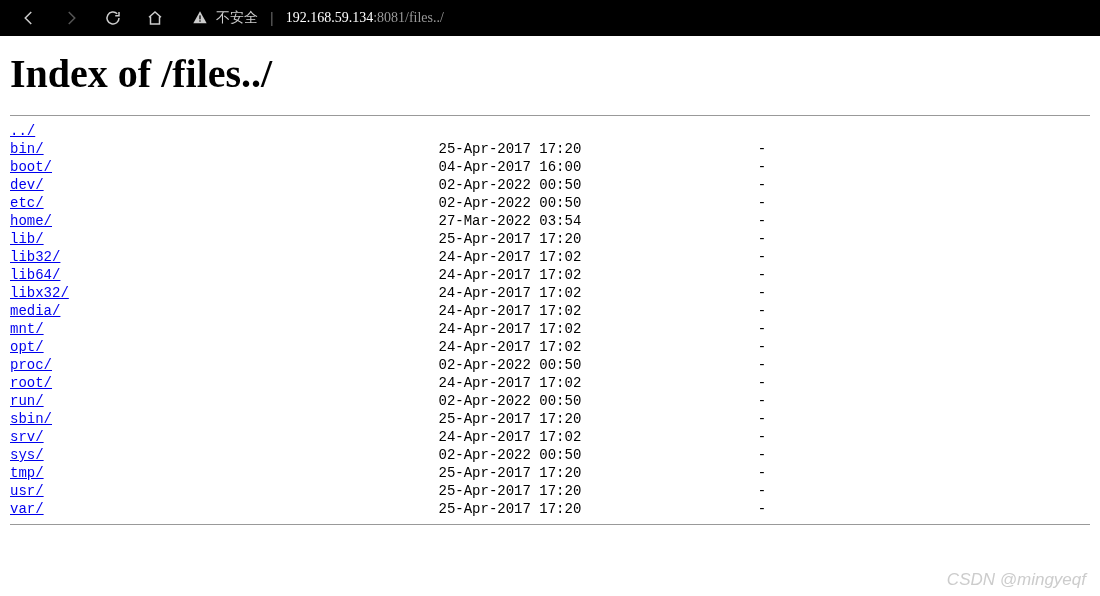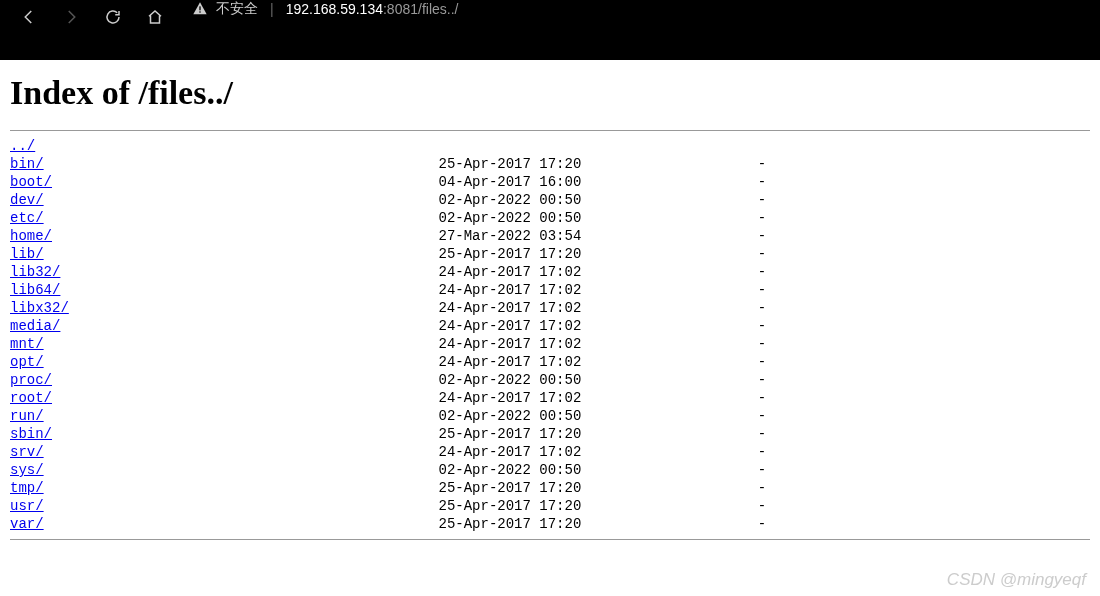--- a/index.html
+++ b/index.html
@@ -1,22 +1,22 @@
 <!DOCTYPE html>
 <html><head>
   <meta charset="utf-8">
   <style>
     * { margin: 0; padding: 0; box-sizing: border-box; }
     body { font-family: sans-serif; background: #fff; width: 1100px; height: 596px; overflow: hidden; position: relative; }
     
     .browser-bar {
       background: #000;
-      height: 60px;
+      height: 36px;
       display: flex;
-      align-items: flex-start;
+      align-items: center;
       padding: 0 12px;
       gap: 8px;
     }
     .nav-btn {
       width: 34px;
       height: 34px;
       display: flex;
       align-items: center;
       justify-content: center;
       color: #ccc;
@@ -31,30 +31,30 @@
       align-items: center;
       margin-left: 12px;
       gap: 8px;
       color: #ccc;
       font-size: 14px;
     }
     .warn-icon { display: flex; align-items: center; }
     .warn-icon svg { width: 16px; height: 16px; fill: #ccc; }
     .sec-label { color: #ccc; }
     .divider { color: #666; margin: 0 4px; }
-    .url-text { font-family: Liberation Sans, sans-serif; }
+    .url-text { font-family: Liberation Serif, serif; }
     .url-host { color: #fff; }
     .url-rest { color: #999; }
     
     .content {
       padding: 14px 10px;
     }
     .page-title {
       font-family: "Times New Roman", serif;
-      font-size: 34px;
+      font-size: 40px;
       font-weight: bold;
       margin-bottom: 18px;
     }
     hr {
       border: none;
       border-top: 1px solid #999;
       margin: 4px 0;
     }
     
     .listing {

